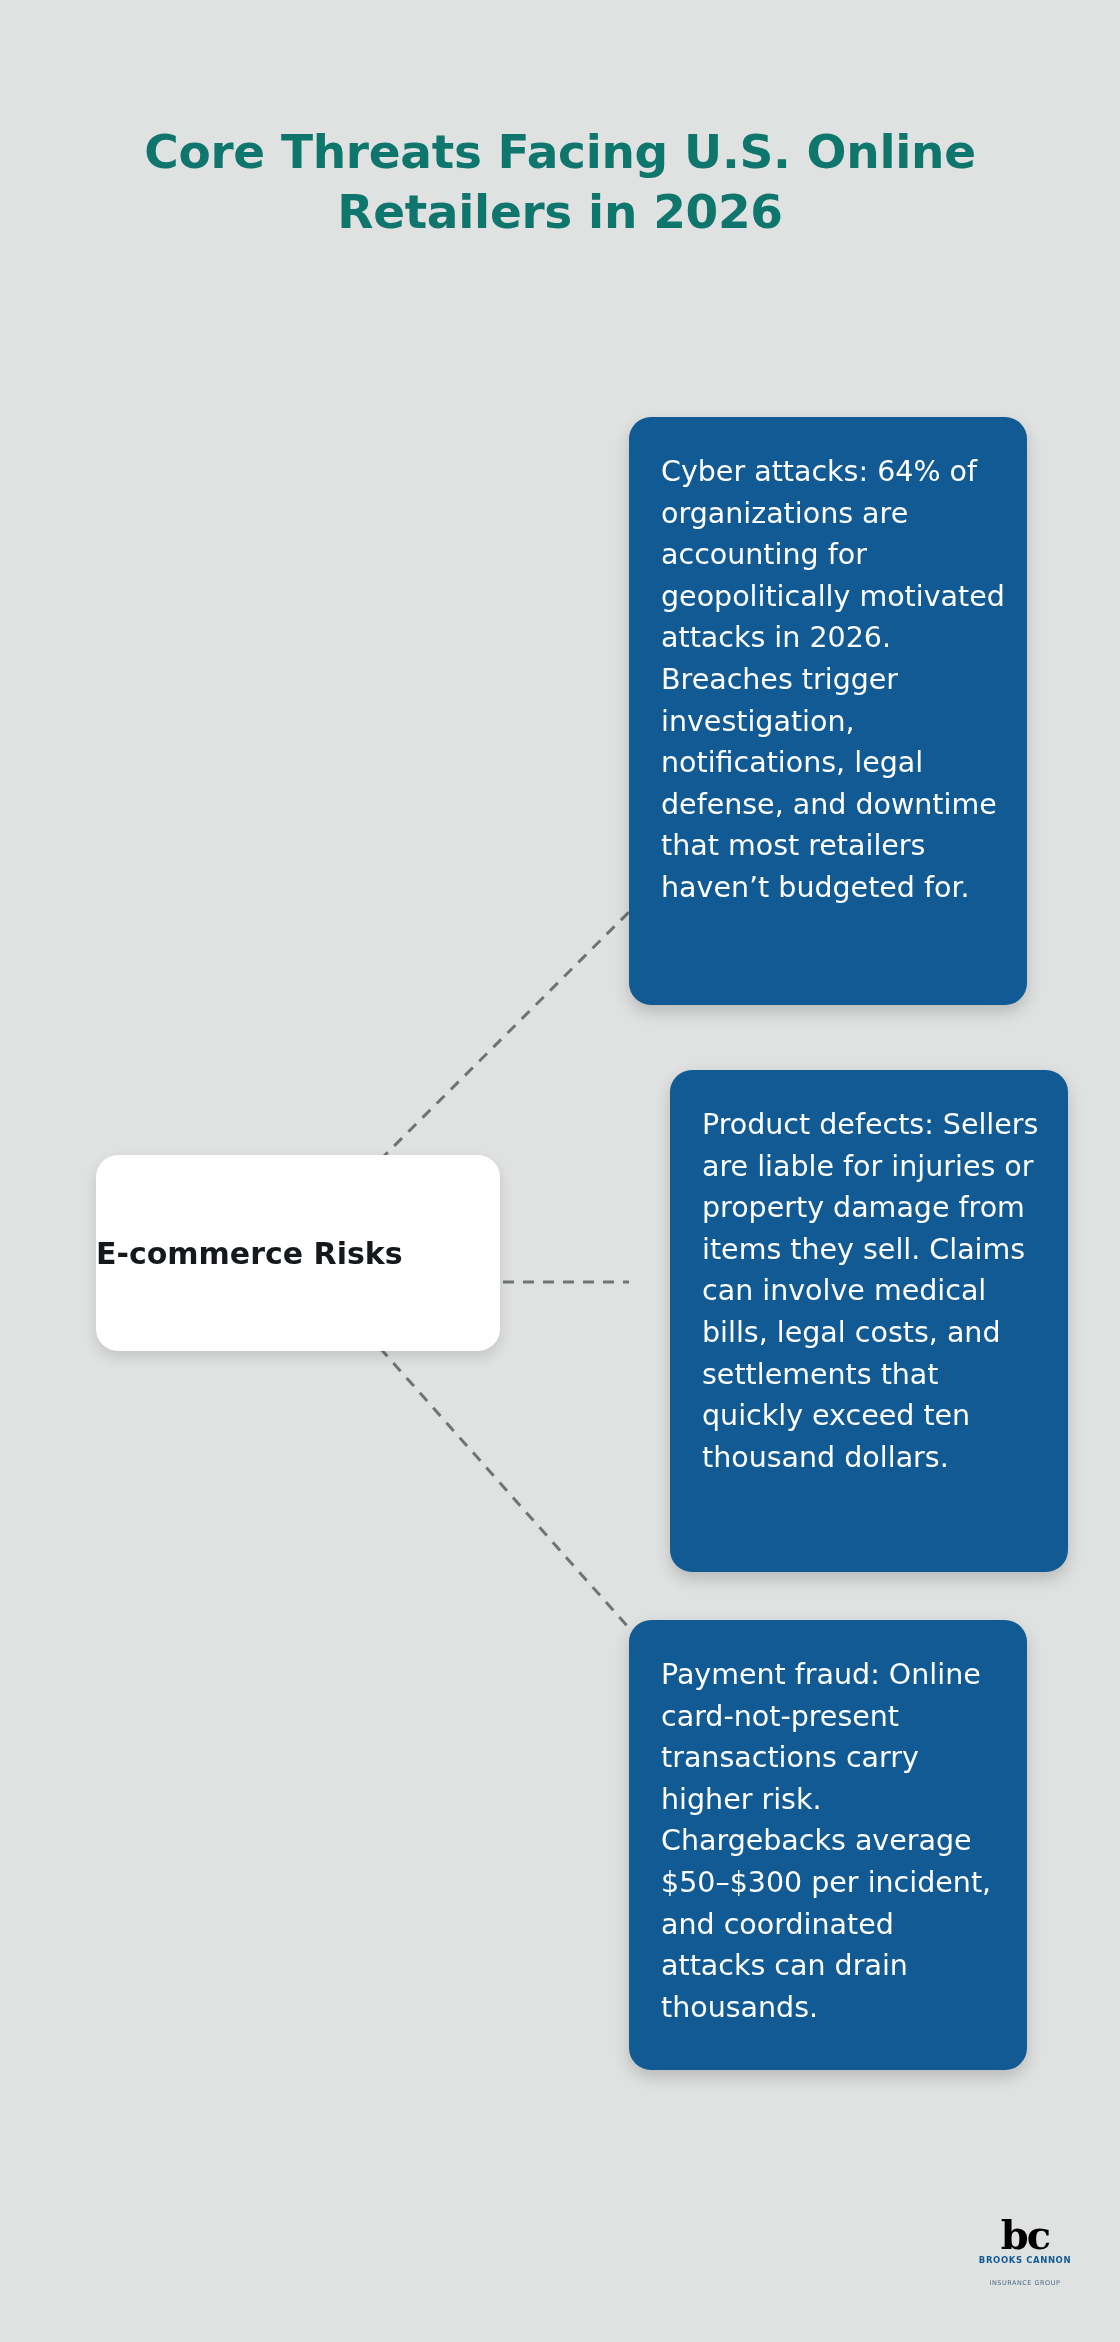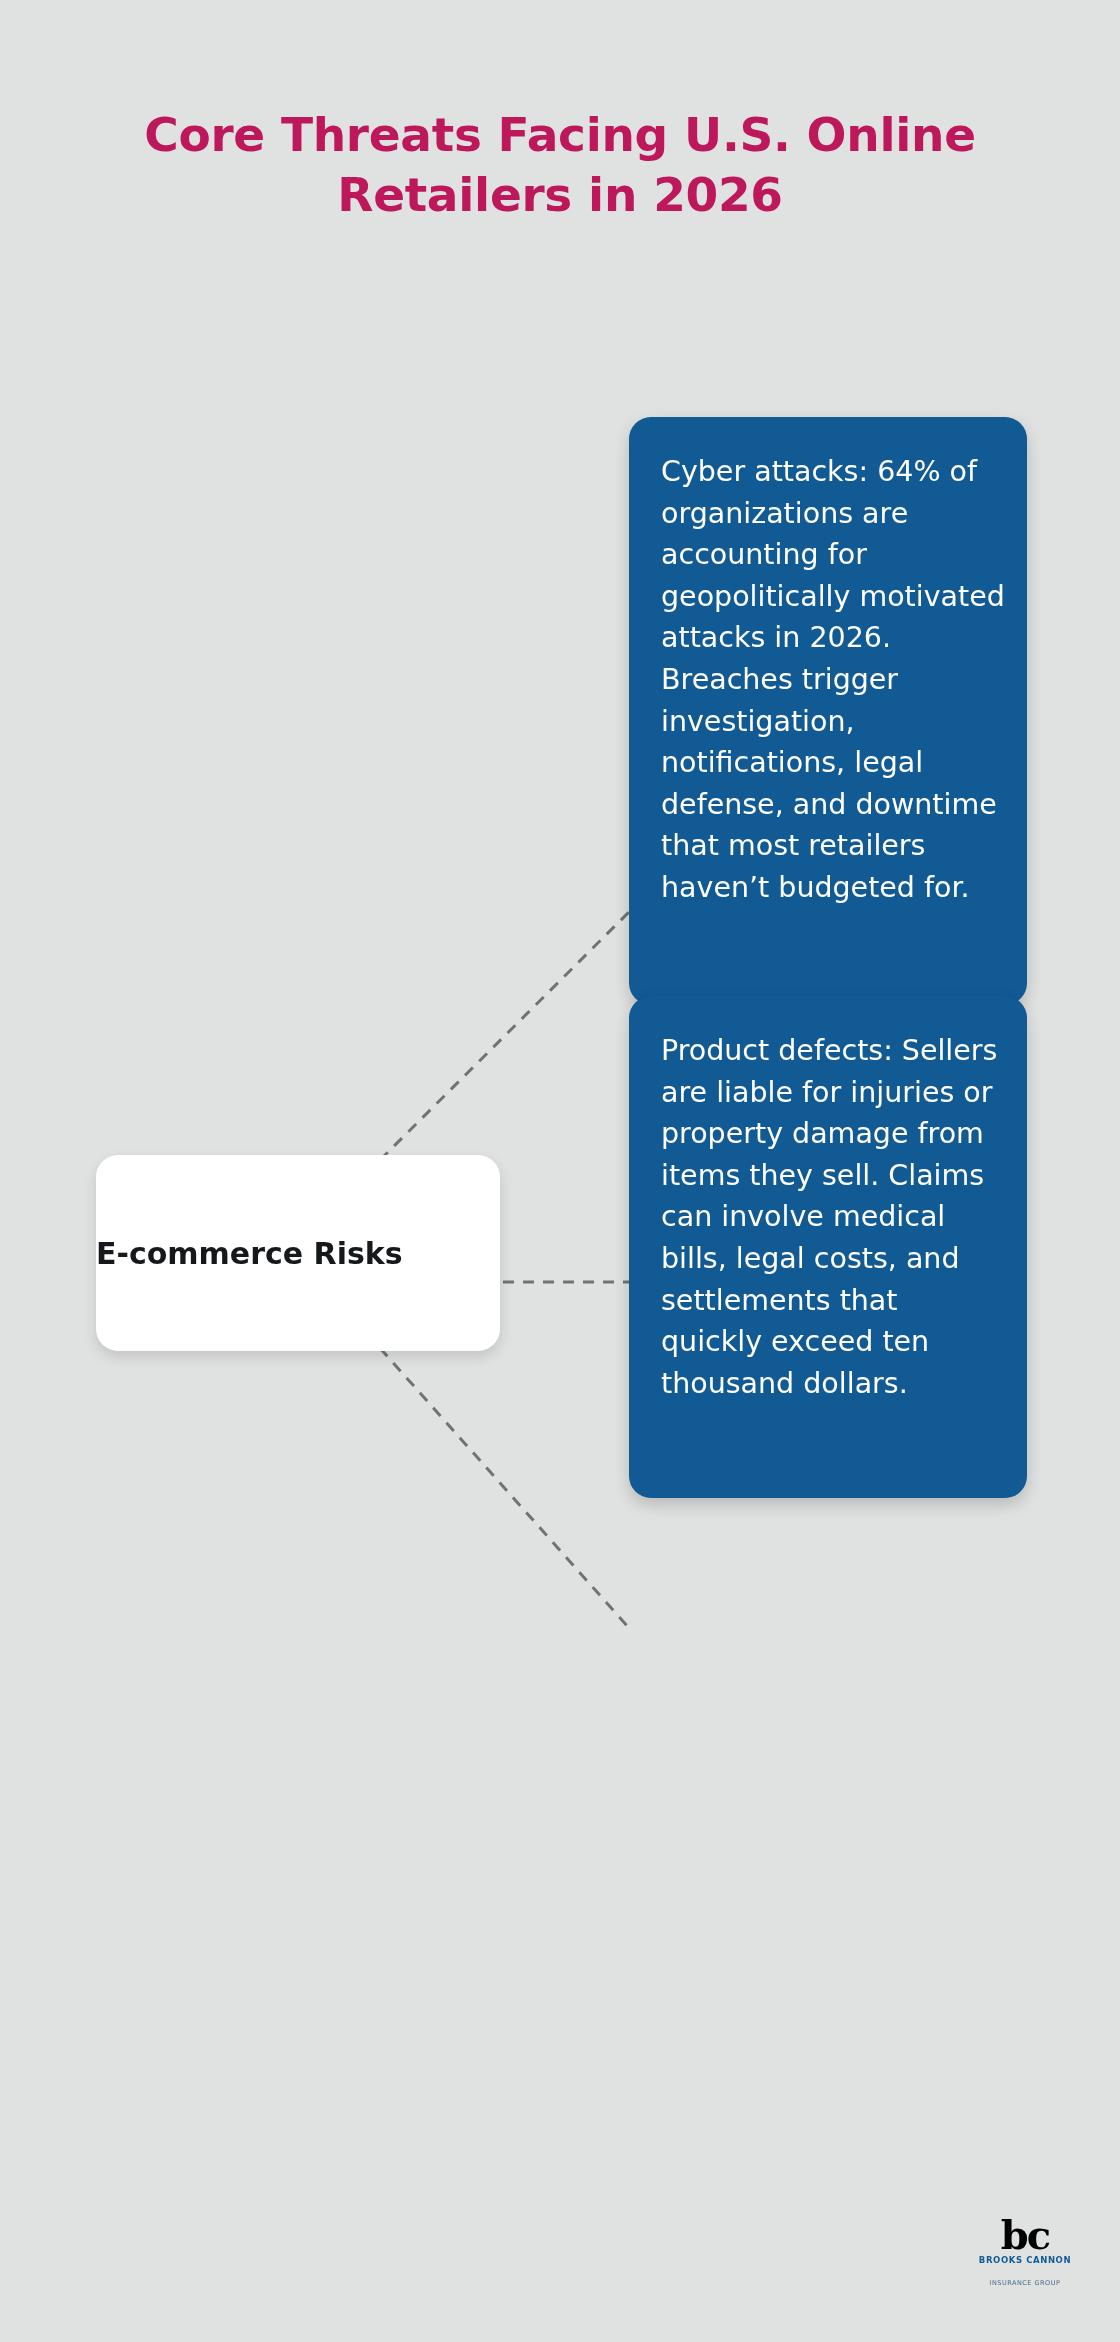--- a/index.html
+++ b/index.html
@@ -14,29 +14,29 @@
     position: relative;
     overflow: hidden;
   }
   .page {
     position: relative;
     width: 1120px;
     height: 2342px;
   }
   .title {
     position: absolute;
-    top: 105px;
+    top: 122px;
     left: 60px;
     width: 1000px;
     text-align: center;
     font-family: "DejaVu Sans", sans-serif;
     font-weight: bold;
     font-size: 47px;
     line-height: 1.28;
-    color: #be185d;
+    color: #0f766e;
     letter-spacing: -0.3px;
   }
   .connectors {
     position: absolute;
     top: 0;
     left: 0;
     width: 1120px;
     height: 2342px;
     pointer-events: none;
   }
@@ -68,21 +68,21 @@
     box-shadow: 0 7px 16px rgba(0,0,0,0.18);
     box-sizing: border-box;
     padding: 34px 20px 34px 32px;
   }
   .branch .text {
     color: #ffffff;
     font-size: 28.5px;
     line-height: 1.46;
   }
   #branch-0 { top: 417px; height: 588px; }
-  #branch-1 { top: 996px; height: 502px; }
+  #branch-1 { top: 1070px; height: 502px; margin-left: 41px; }
   #branch-2 { top: 1620px; height: 450px; }
 
   .logo {
     position: absolute;
     left: 965px;
     top: 2215px;
     width: 120px;
     text-align: center;
   }
   .logo .mark {
@@ -124,20 +124,23 @@
   </div>
 
   <div class="branch" id="branch-0">
     <div class="text">Cyber attacks: 64% of organizations are accounting for geopolitically motivated attacks in 2026. Breaches trigger investigation, notifications, legal defense, and downtime that most retailers haven’t budgeted for.</div>
   </div>
 
   <div class="branch" id="branch-1">
     <div class="text">Product defects: Sellers are liable for injuries or property damage from items they sell. Claims can involve medical bills, legal costs, and settlements that quickly exceed ten thousand dollars.</div>
   </div>
 
+  <div class="branch" id="branch-2">
+    <div class="text">Payment fraud: Online card-not-present transactions carry higher risk. Chargebacks average $50–$300 per incident, and coordinated attacks can drain thousands.</div>
+  </div>
 
   <div class="logo">
     <div class="mark">bc</div>
     <div class="name">BROOKS CANNON</div>
     <div class="sub">INSURANCE GROUP</div>
   </div>
 
 </div>
 
 </body></html>

